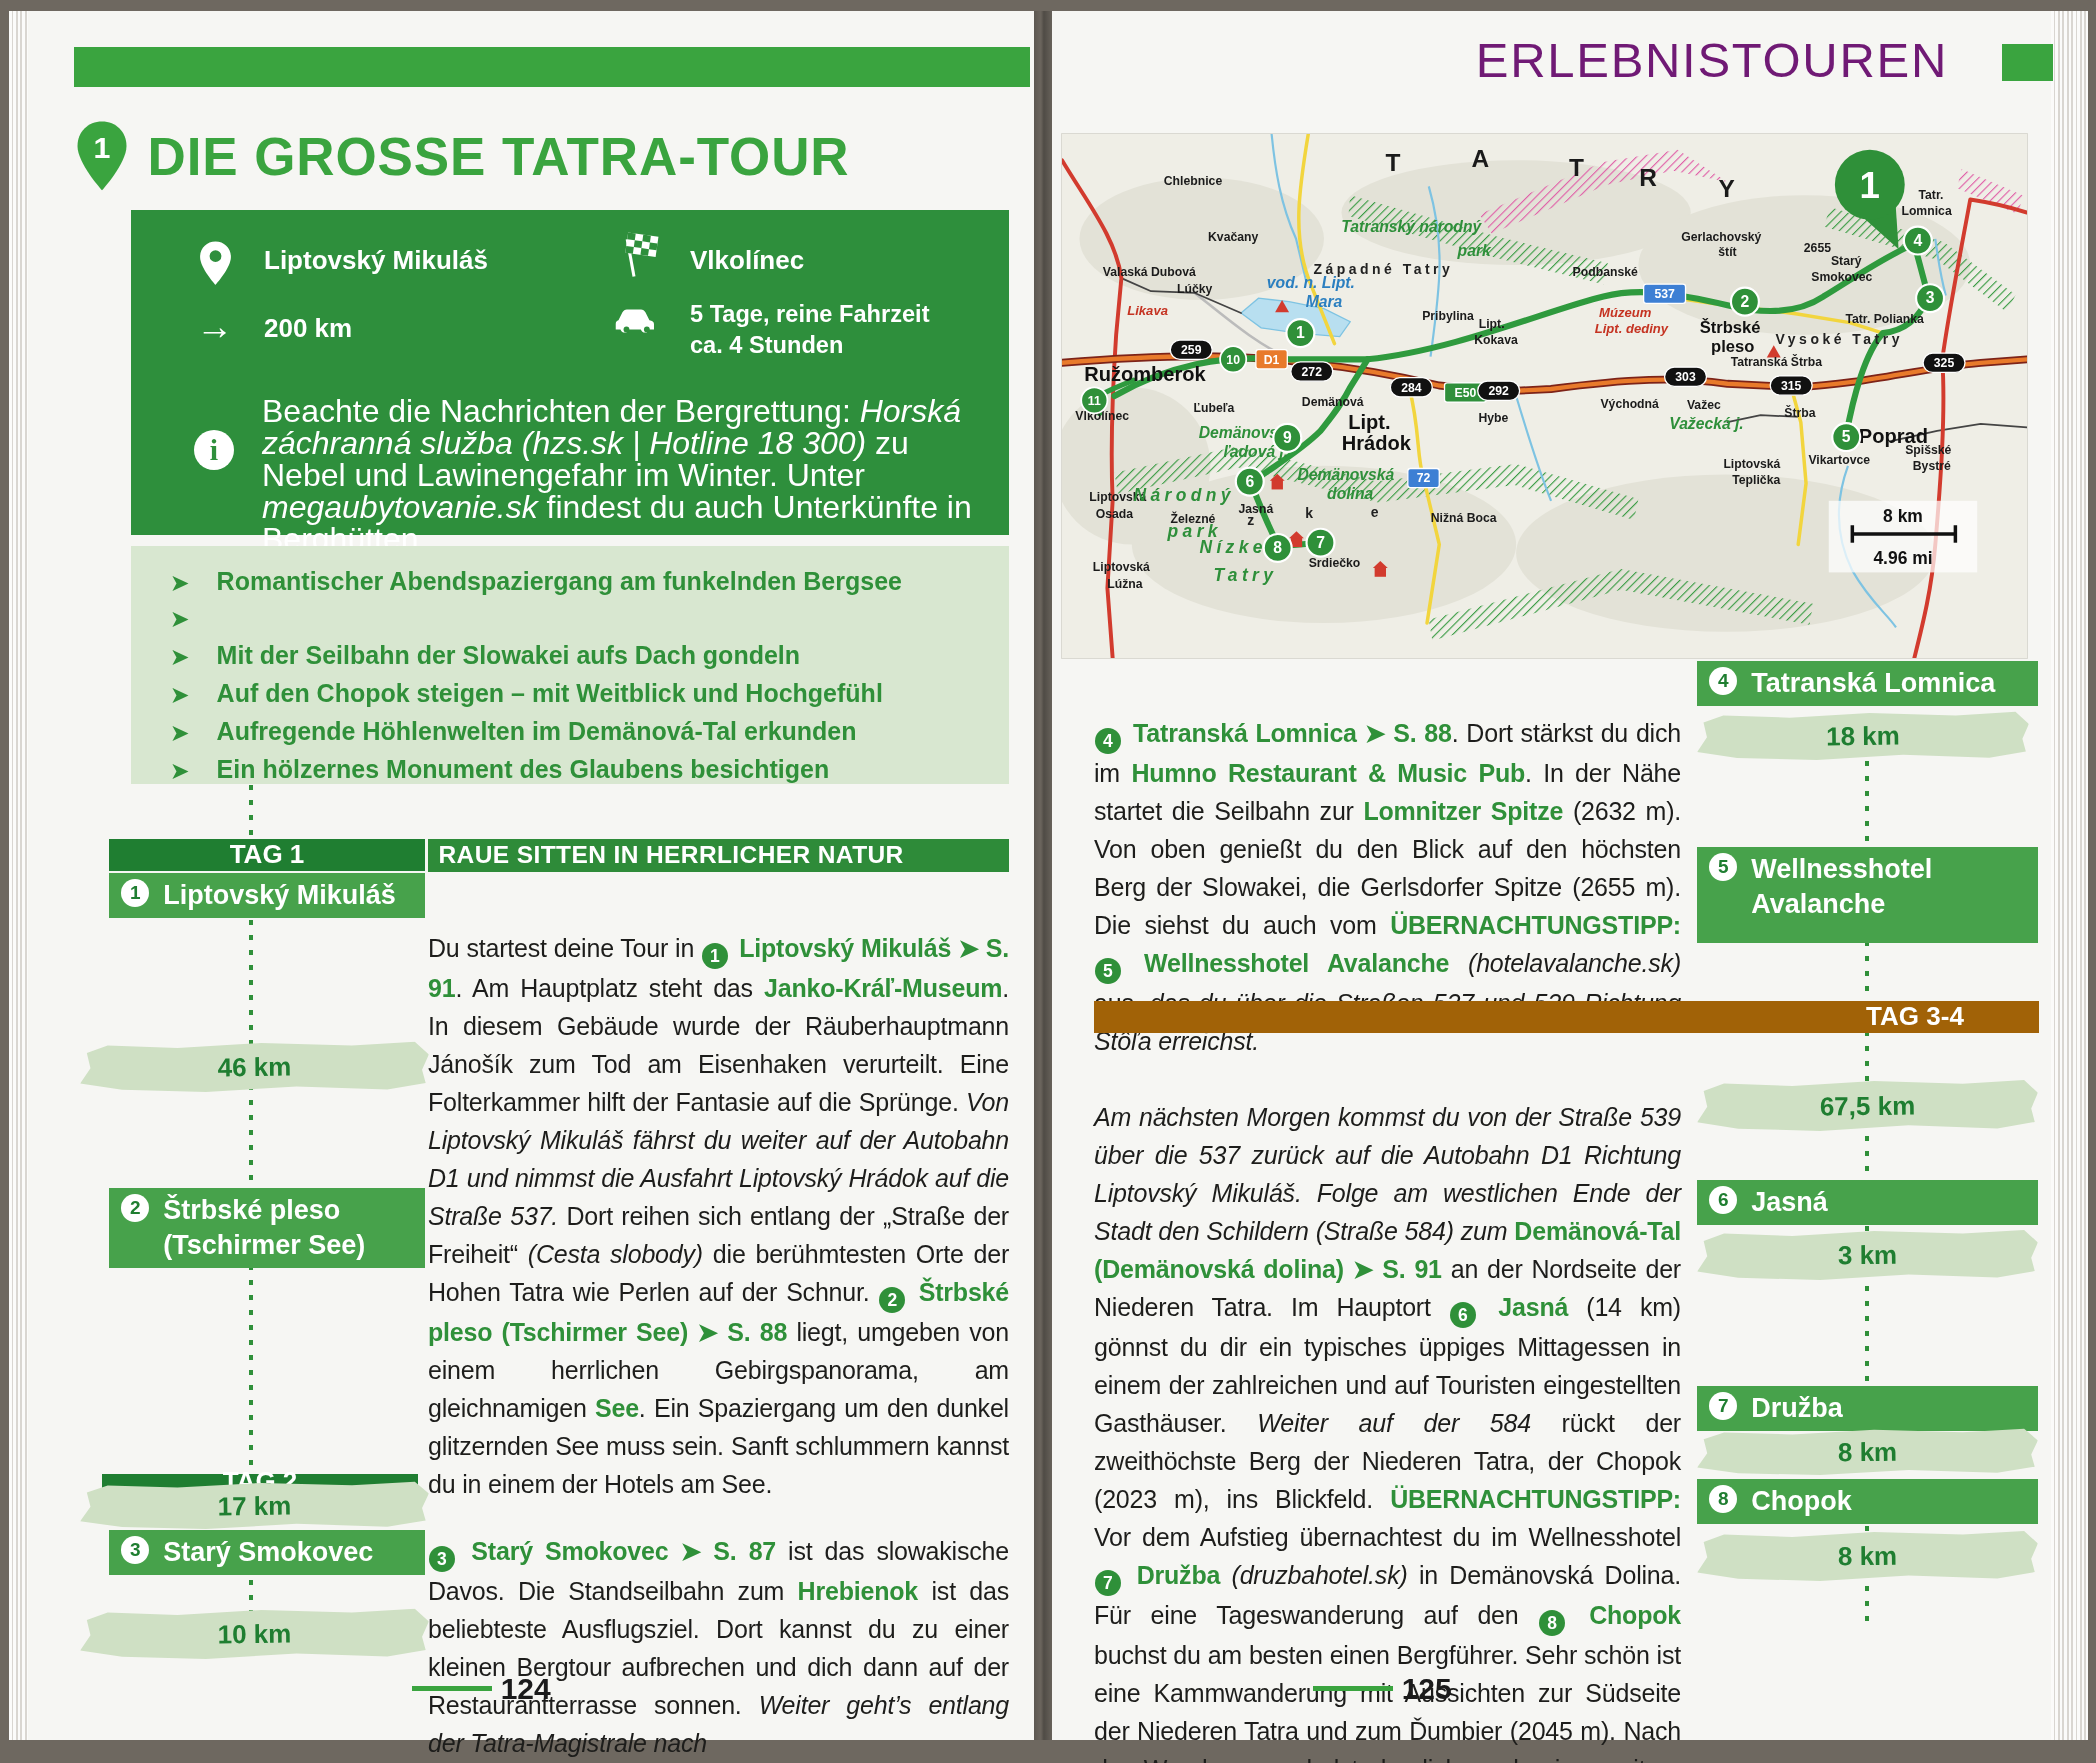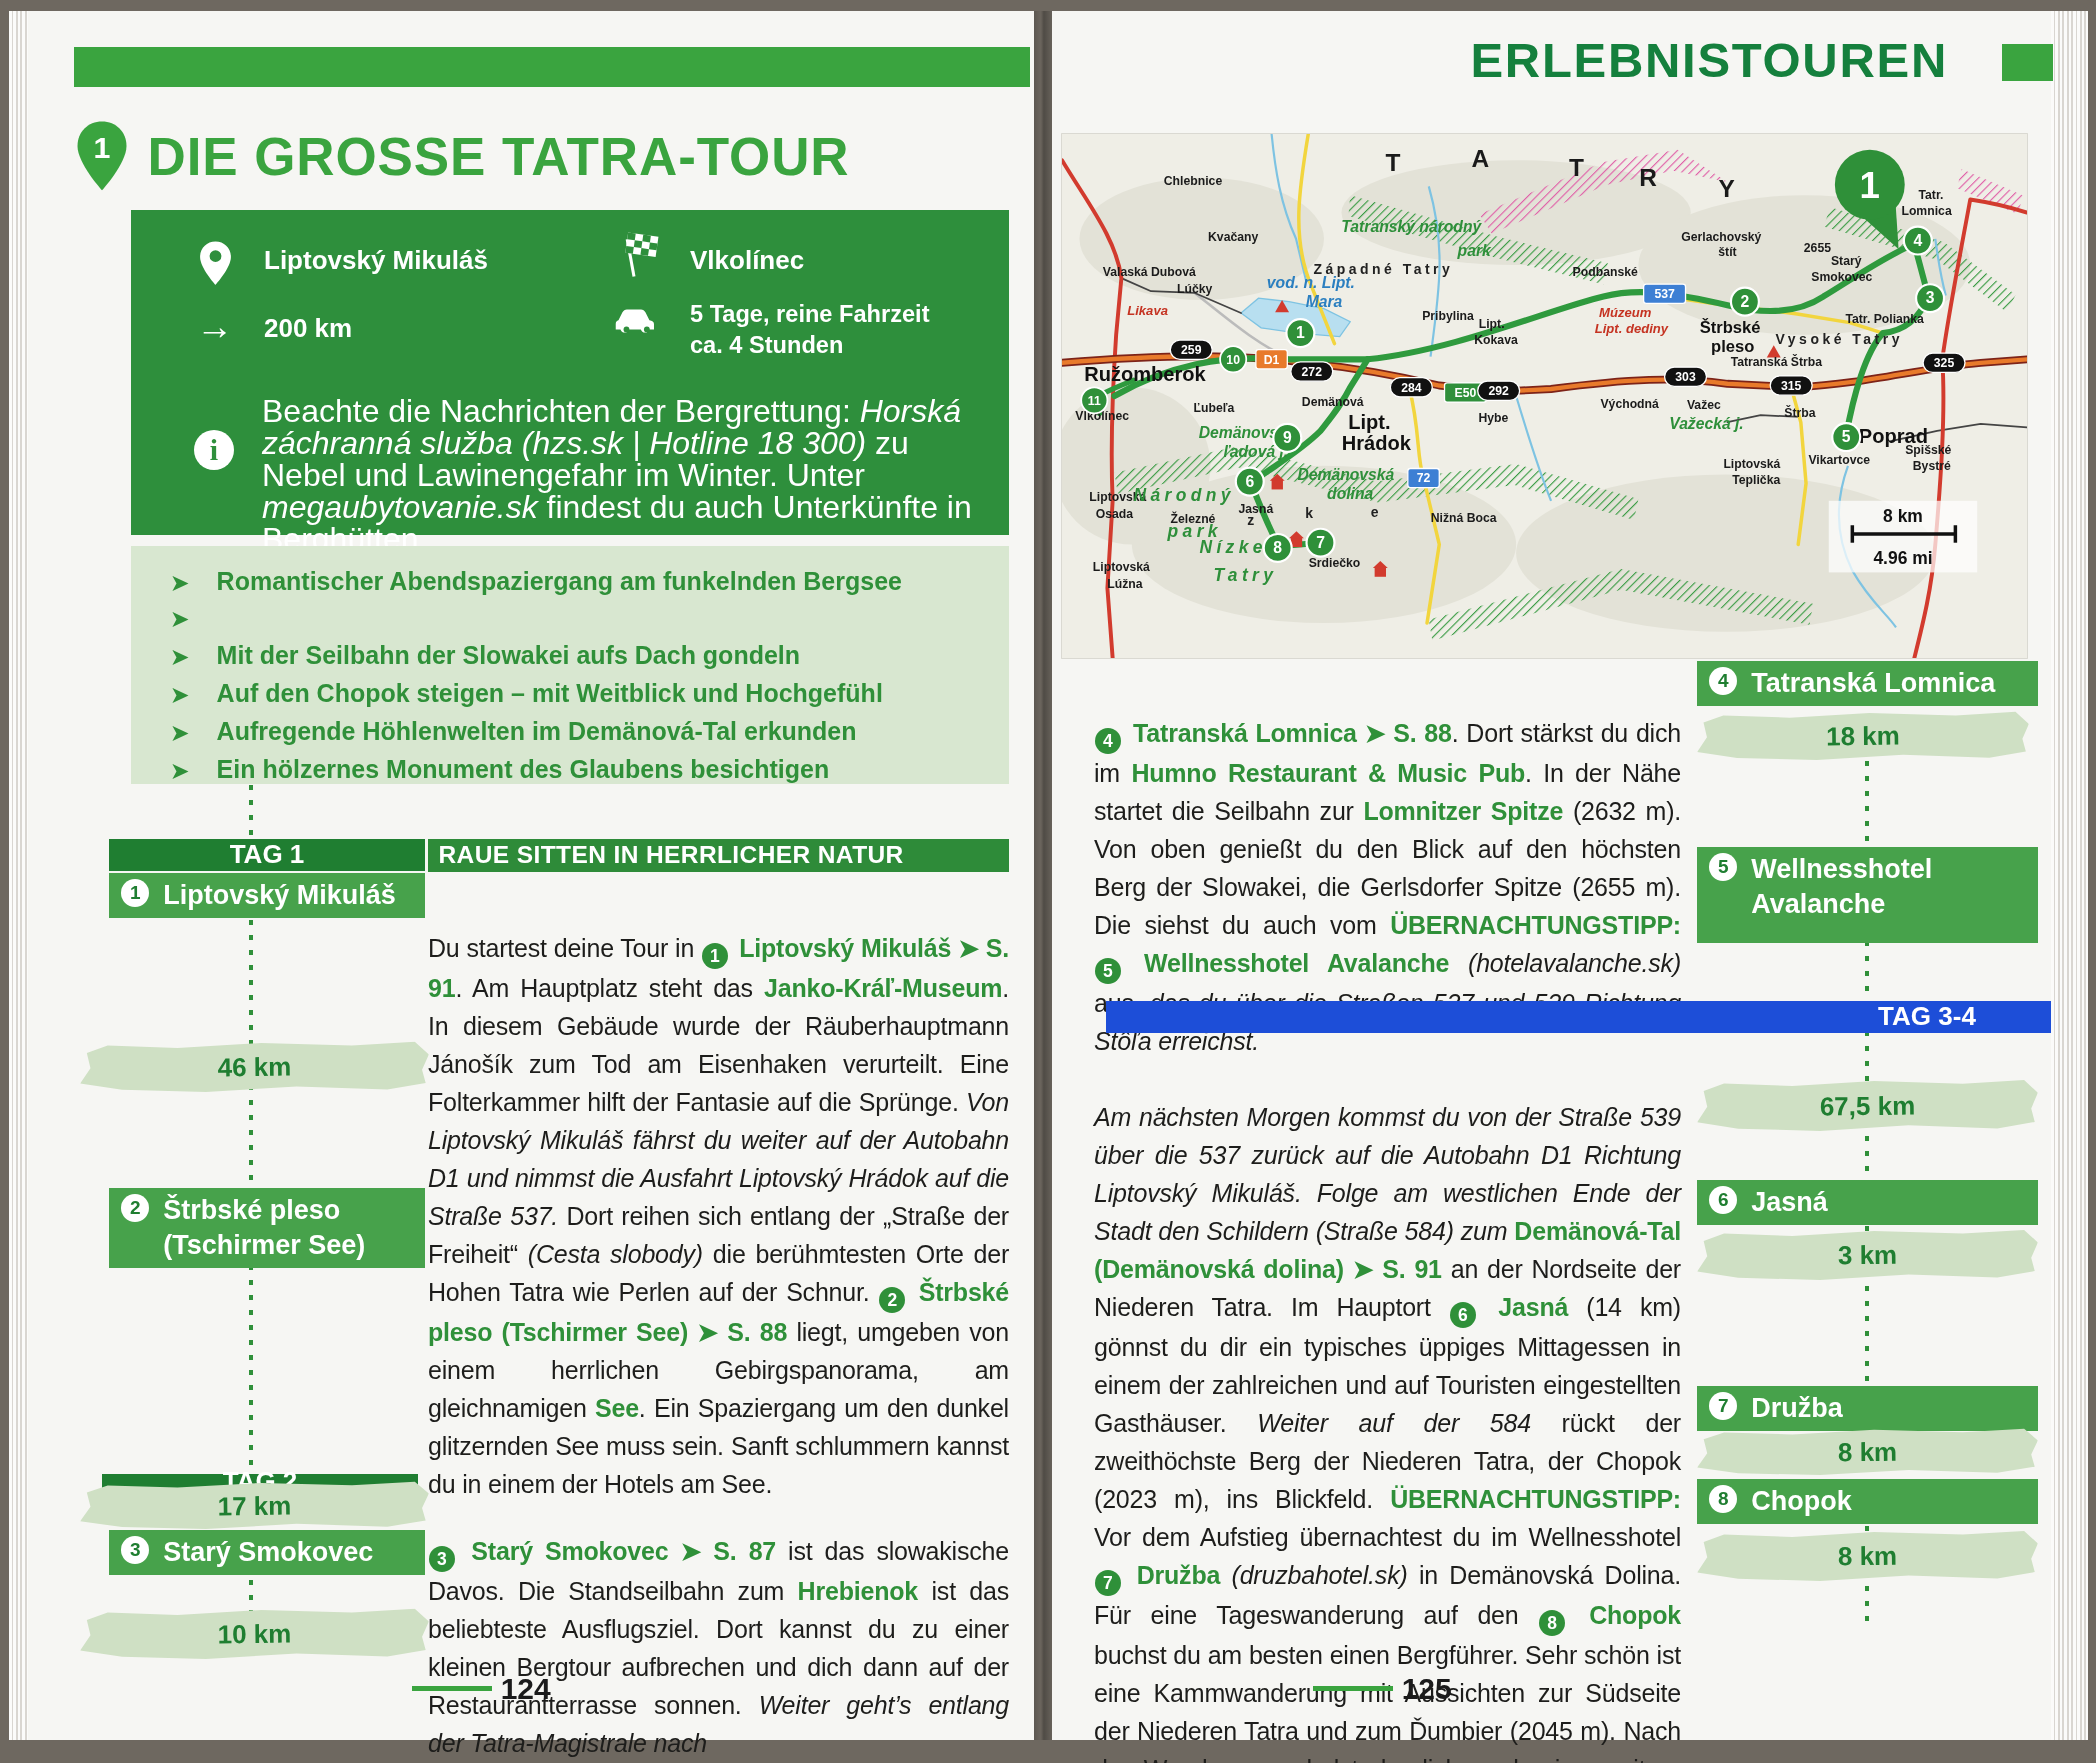--- a/index.html
+++ b/index.html
@@ -39,24 +39,24 @@
   .ib-note .it{font-style:italic;}
   .info-circle{width:40px;height:40px;border-radius:50%;background:#fff;color:#2e8f3c;font-family:"Liberation Serif",serif;font-weight:bold;font-size:30px;display:flex;align-items:center;justify-content:center;}
   .arrow-glyph{font-size:37px;font-weight:bold;color:#fff;line-height:1;}
   .highlights{position:absolute;left:103px;top:535px;width:878px;height:238px;background:#d8e7d0;}
   .highlights ul{list-style:none;margin:0;padding:17.5px 26px 0 40px;}
   .highlights li{display:flex;align-items:baseline;gap:28px;color:#2f9039;font-weight:bold;font-size:25px;line-height:36px;}
   .hl-arrow{font-size:21px;flex:0 0 auto;}
   .mainhead{position:absolute;left:400px;top:828px;width:581px;height:33px;background:#2e8b39;color:#fff;font-weight:bold;font-size:24.5px;display:flex;align-items:center;padding-left:10.5px;box-sizing:border-box;letter-spacing:0.4px;}
 
   
-  .rp-header{position:absolute;top:21px;right:103px;font-size:49px;font-weight:bold;color:#15803d;letter-spacing:1.7px;}
+  .rp-header{position:absolute;top:21px;right:103px;font-size:49px;font-weight:normal;color:#701a75;letter-spacing:1.7px;}
   .rp-block{position:absolute;left:950px;top:33px;width:51px;height:37px;background:#3aa43f;}
   .mapbox{position:absolute;left:9.6px;top:123px;width:965px;height:524px;background:#efeee6;box-shadow:0 0 0 0.9px #d8d6cf;}
-  .tag34{position:absolute;left:54px;top:990px;width:945px;height:32px;background:#1d4ed8;}
+  .tag34{position:absolute;left:42px;top:990px;width:945px;height:32px;background:#a16207;}
   .tag34 span{position:absolute;left:738px;width:166px;text-align:center;top:0;height:32px;color:#fff;font-weight:bold;font-size:26px;display:flex;align-items:center;justify-content:center;}
 
   
   svg text{text-anchor:middle;}
   .ml-t{font:600 14px "Liberation Sans",sans-serif;fill:#1b1b1b;}
   .ml-tb{font:800 23px "Liberation Sans",sans-serif;fill:#111;}
   .ml-tb2{font:700 19px "Liberation Sans",sans-serif;fill:#111;}
   .ml-g{font:italic 700 18px "Liberation Sans",sans-serif;fill:#2e8f3a;}
   .ml-gs{font:italic 700 20px "Liberation Sans",sans-serif;fill:#2e8f3a;letter-spacing:5px;}
   .ml-b{font:italic 700 18px "Liberation Sans",sans-serif;fill:#2b7fc0;}

